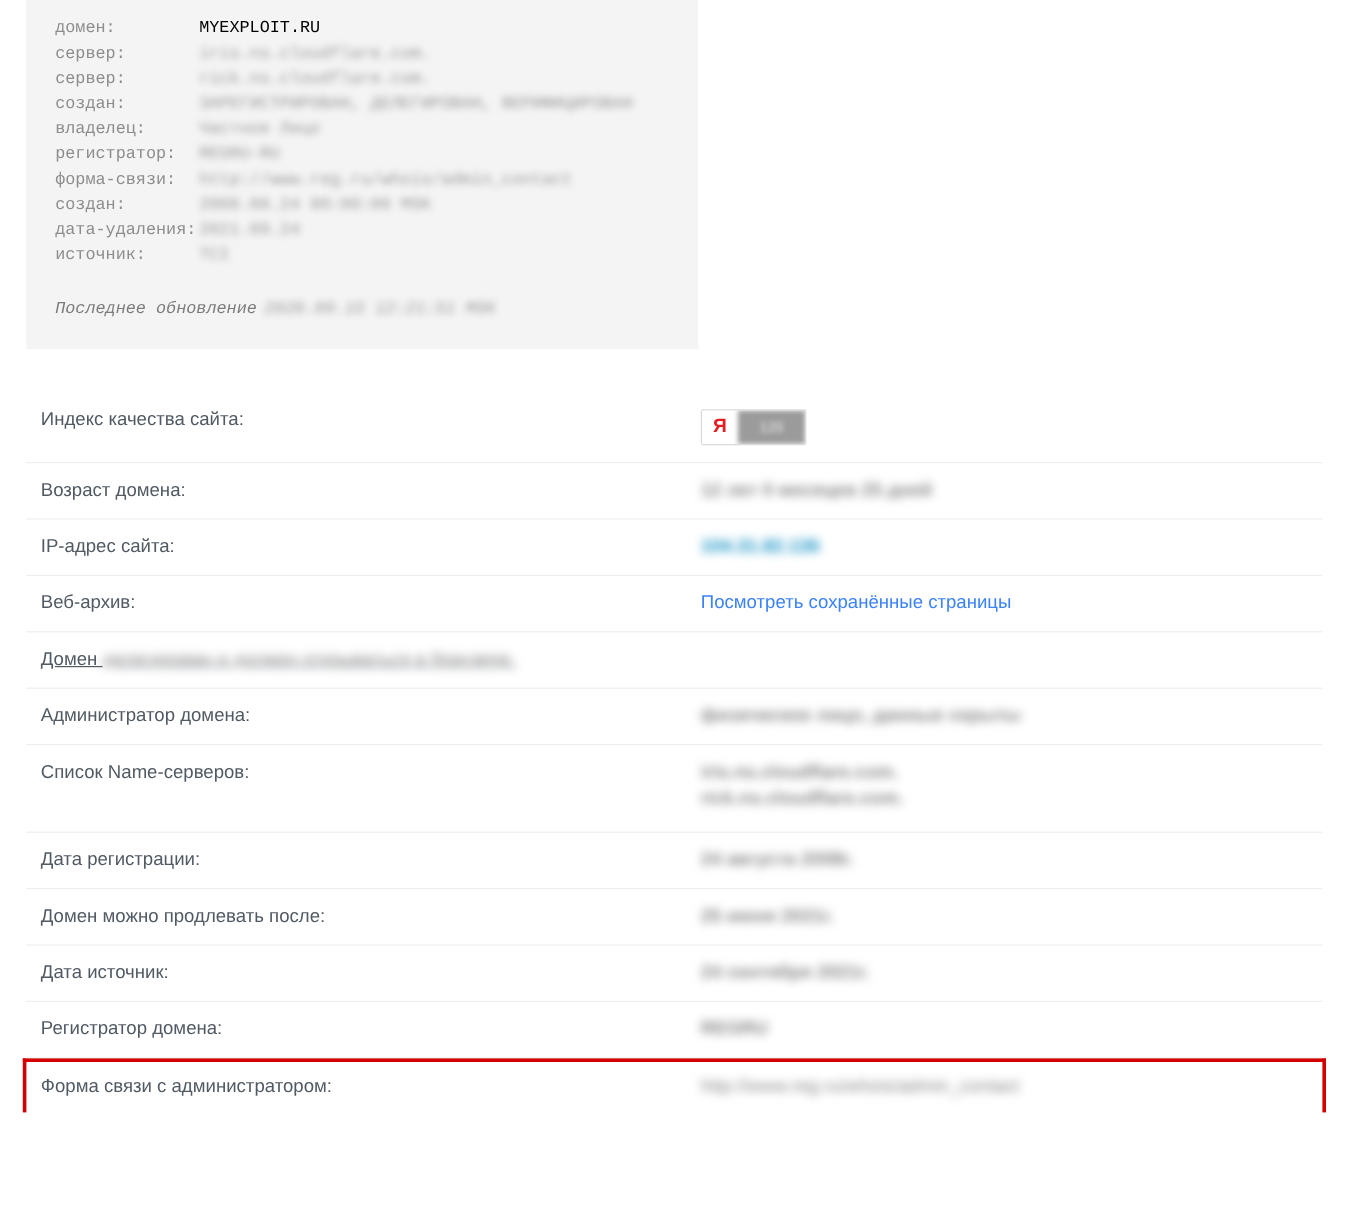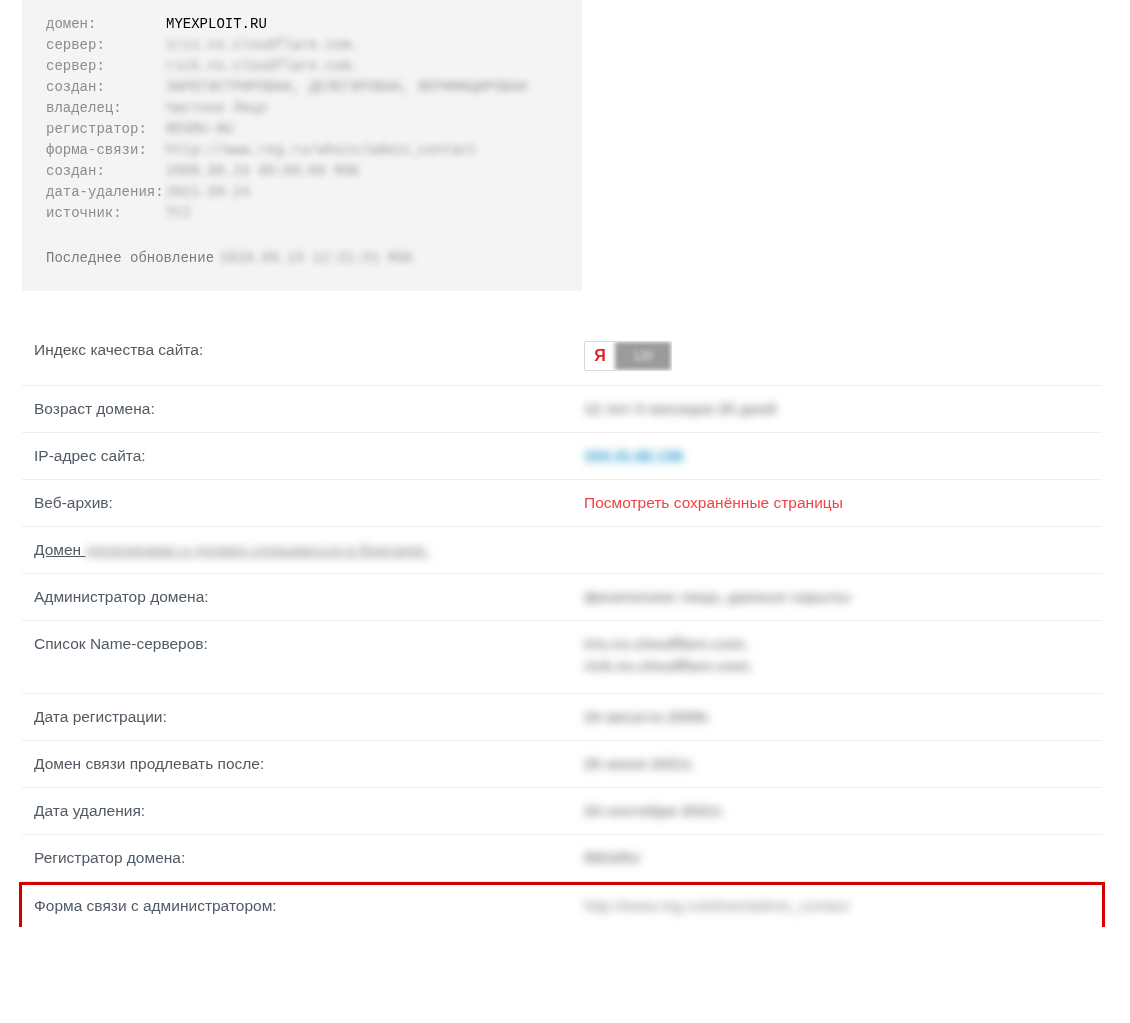--- a/index.html
+++ b/index.html
@@ -3,29 +3,29 @@
 <meta charset="utf-8">
 <style>
   html,body{margin:0;padding:0;background:#fff;font-family:Arial,Helvetica,sans-serif;color:#444;font-size:15px;}
   .wrap{width:1130px;box-sizing:border-box;padding:0 0 40px 0;}
   .whois-box{background:#f4f4f4;width:560px;margin-left:22px;padding:14px 24px 22px 24px;box-sizing:border-box;font-family:"Courier New",monospace;font-size:14px;line-height:21px;color:#7c7c7c;}
   .whois-row{display:flex;}
   .whois-key{width:120px;color:#8d8d8d;flex:0 0 auto;}
   .whois-val{color:#777;}
   .whois-clear{color:#000000;filter:none;}
   .whois-blur{filter:blur(3px);color:#999;}
-  .whois-update{margin-top:24px;color:#7c7c7c;}
+  .whois-update{margin-top:24px;color:#7c7c7c;font-style:italic;}
   .whois-update .b{filter:blur(3px);margin-left:6px;color:#999;}
 
   .table{width:1080px;margin:36px 0 0 22px;}
   .tr{display:flex;align-items:flex-start;padding:14px 12px;border-bottom:1px solid #eee;}
   .tr:last-child{border-bottom:none;}
   .tl{flex:0 0 550px;color:#515a63;font-size:15.5px;}
   .tv{flex:1;color:#515a63;font-size:15.5px;}
-  .tv.link{color:#ef4444;}
+  .tv.link{color:#3b82f6;}
   .tv .blur{filter:blur(4px);color:#888;font-weight:600;}
   .tv .blur-link{filter:blur(4px);color:#1592c6;font-weight:600;}
   .tv .blur-text{filter:blur(4px);color:#888;}
   .tv .stack{display:block;margin-bottom:4px;}
   .inline-blur{filter:blur(4px);color:#888;}
 
   .yandex-badge{display:inline-flex;align-items:stretch;height:28px;border:1px solid #d9d9d9;border-radius:2px;overflow:hidden;}
   .yandex-badge .y{display:flex;align-items:center;justify-content:center;width:30px;background:#fff;color:#e31e24;font-weight:700;font-size:16px;font-family:Arial;}
   .yandex-badge .num{display:flex;align-items:center;justify-content:center;width:56px;background:#9b9b9b;color:#eee;font-size:12px;filter:blur(2px);}
 
@@ -111,25 +111,25 @@
         <div class="tv">
           <span class="blur stack">iris.ns.cloudflare.com.</span>
           <span class="blur stack">rick.ns.cloudflare.com.</span>
         </div>
       </div>
       <div class="tr">
         <div class="tl">Дата регистрации:</div>
         <div class="tv"><span class="blur">24 августа 2008г.</span></div>
       </div>
       <div class="tr">
-        <div class="tl">Домен связи продлевать после:</div>
+        <div class="tl">Домен можно продлевать после:</div>
         <div class="tv"><span class="blur">25 июня 2021г.</span></div>
       </div>
       <div class="tr">
-        <div class="tl">Дата удаления:</div>
+        <div class="tl">Дата источник:</div>
         <div class="tv"><span class="blur">24 сентября 2021г.</span></div>
       </div>
       <div class="tr">
         <div class="tl">Регистратор домена:</div>
         <div class="tv"><span class="blur">REGRU</span></div>
       </div>
       <div class="tr highlight-row">
         <div class="tl">Форма связи с администратором:</div>
         <div class="tv"><span class="blur-text">http://www.reg.ru/whois/admin_contact</span></div>
       </div>

